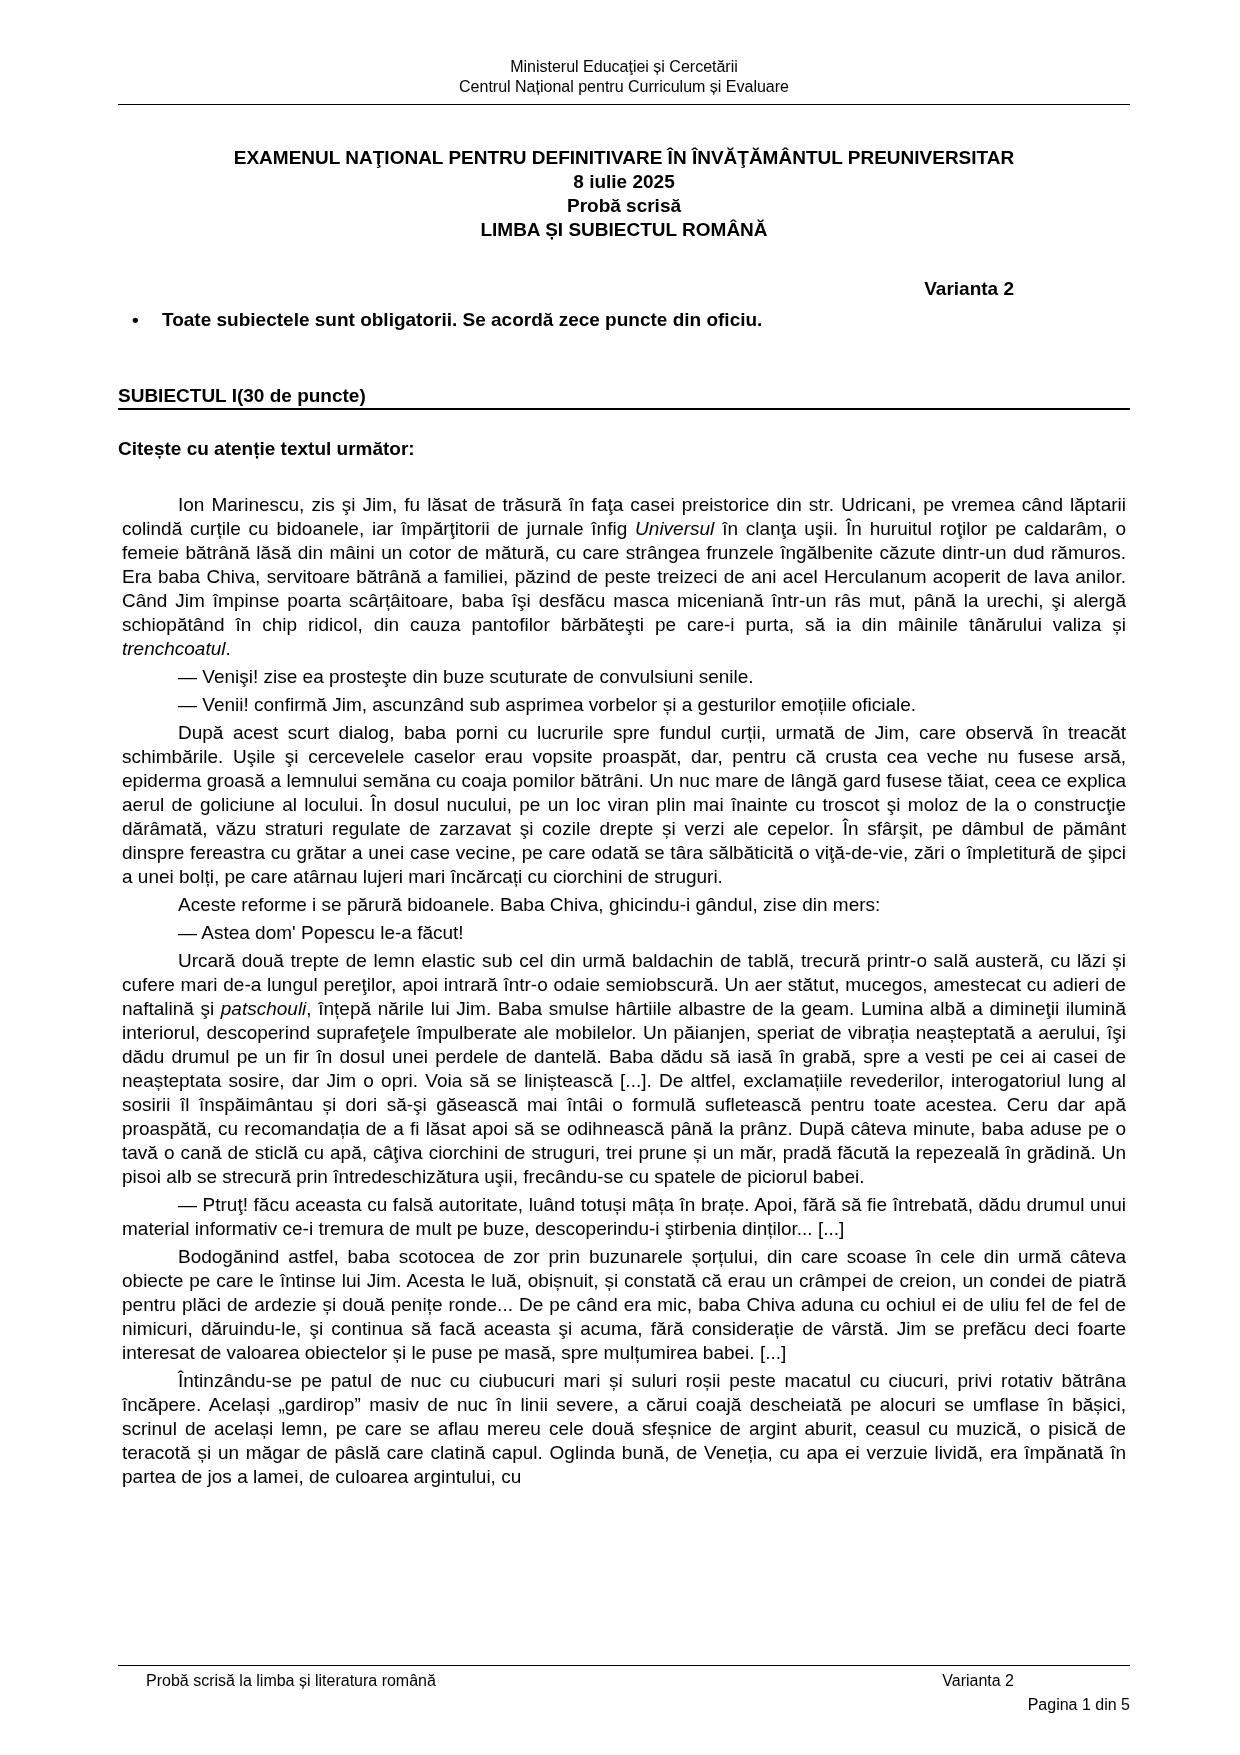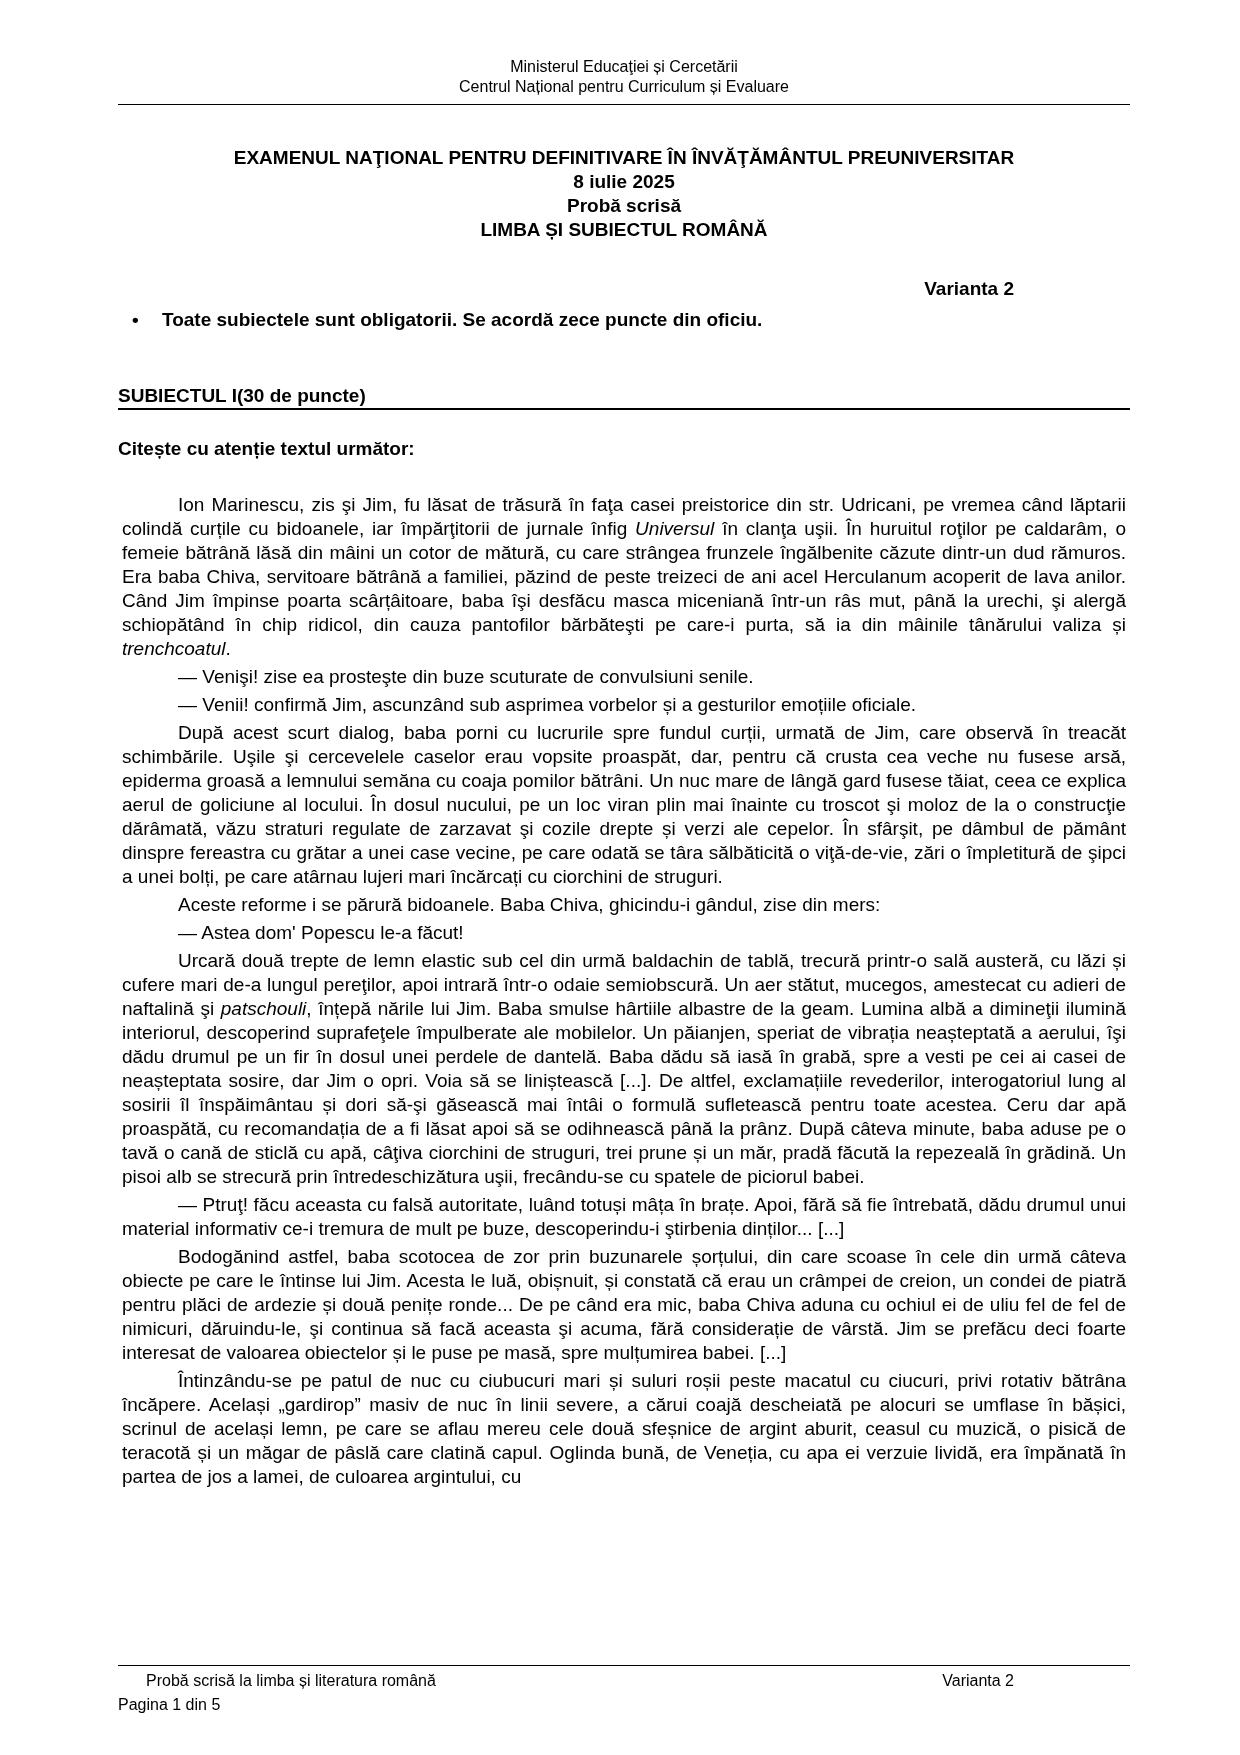--- a/index.html
+++ b/index.html
@@ -16,21 +16,21 @@
   .rules li::before { content: "•"; position: absolute; left: 2px; }
   .subject { position: absolute; left: 118px; width: 1012px; top: 384px; font-weight: bold; font-size: 19px;
              border-bottom: 2px solid #000; line-height: 24px; display: flex; }
   .instr { position: absolute; left: 118px; top: 438px; font-weight: bold; font-size: 19px; }
   .text { position: absolute; left: 118px; width: 1012px; top: 489px; font-size: 19px; line-height: 24px;
           text-align: justify; }
   .text p { margin: 4px; text-indent: 56px; }
   .foot-rule { position: absolute; left: 118px; width: 1012px; top: 1665px; border-top: 1px solid #000; }
   .foot-left { position: absolute; left: 118px; top: 1672px; font-size: 16px; margin-left: 28px; }
   .foot-right { position: absolute; right: 110px; top: 1672px; font-size: 16px; }
-  .foot-center { position: absolute; left: 118px; width: 1012px; top: 1696px; text-align: left; font-size: 16px; }
+  .foot-center { position: absolute; left: 118px; width: 1012px; top: 1696px; text-align: right; font-size: 16px; }
   i { font-style: italic; }
 </style>
 </head>
 <body>
 
 <div class="page">
   <div class="hdr" style="top:57px">Ministerul Educaţiei și Cercetării</div>
   <div class="hdr" style="top:77px">Centrul Național pentru Curriculum și Evaluare</div>
   <div class="hdr-rule"></div>
 

